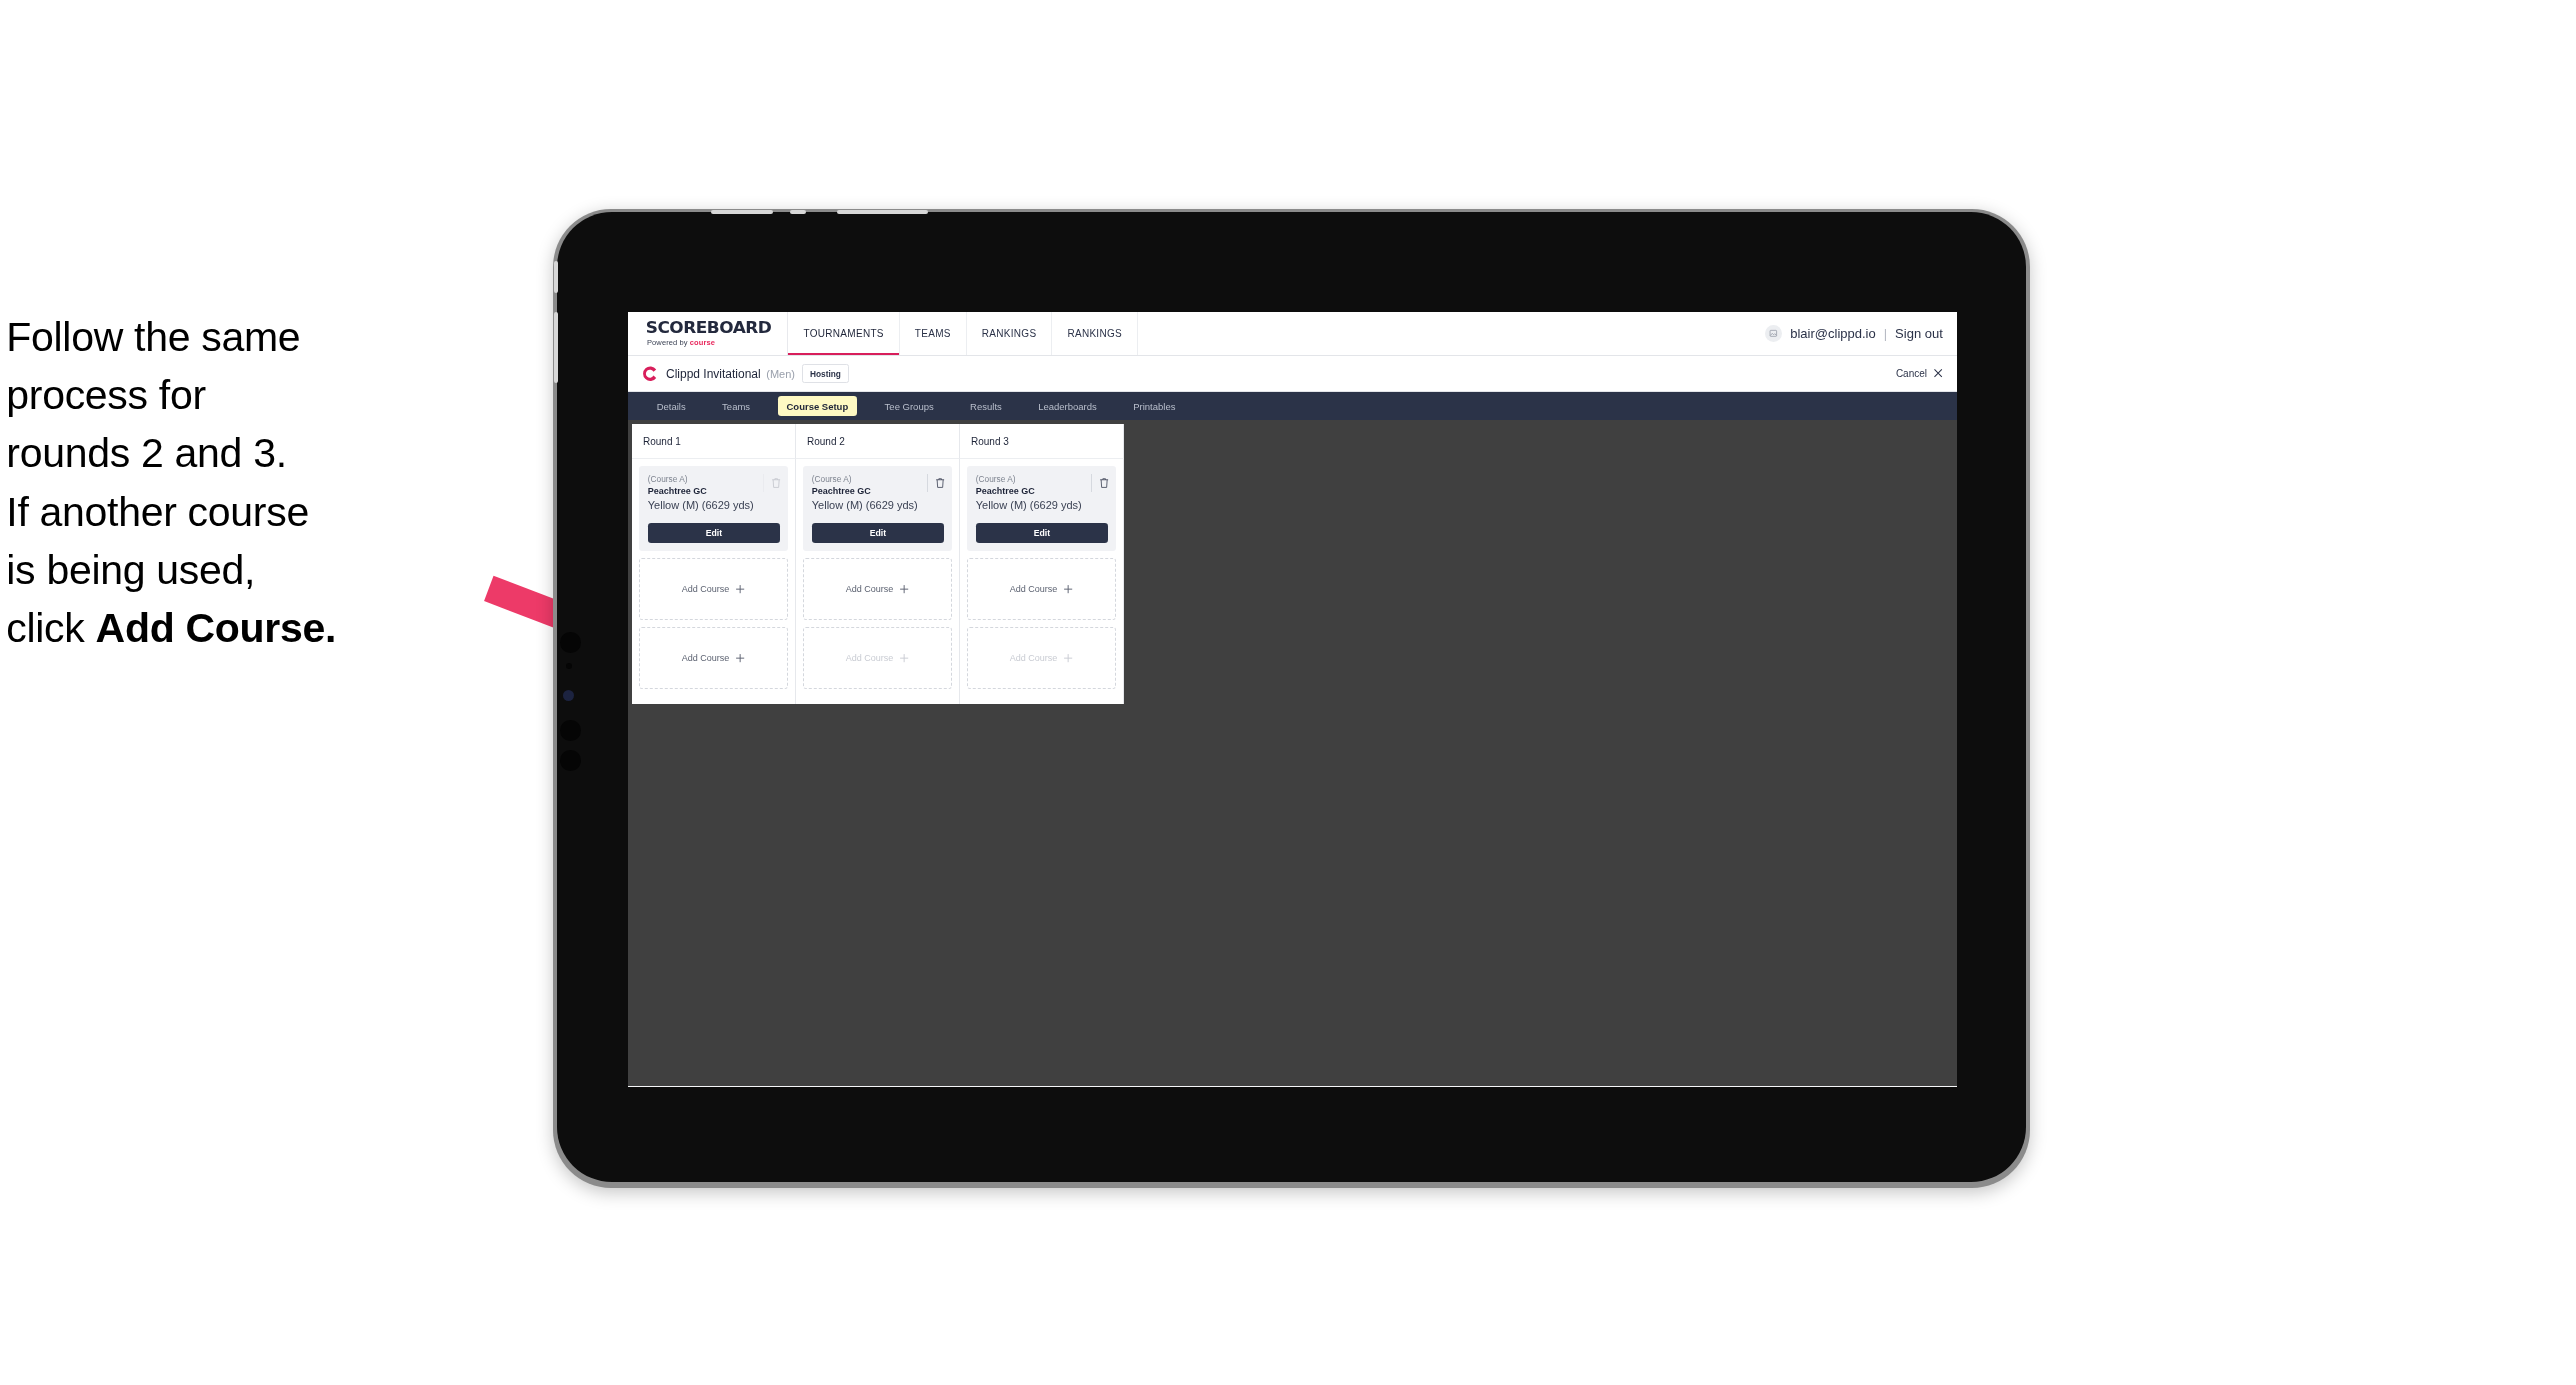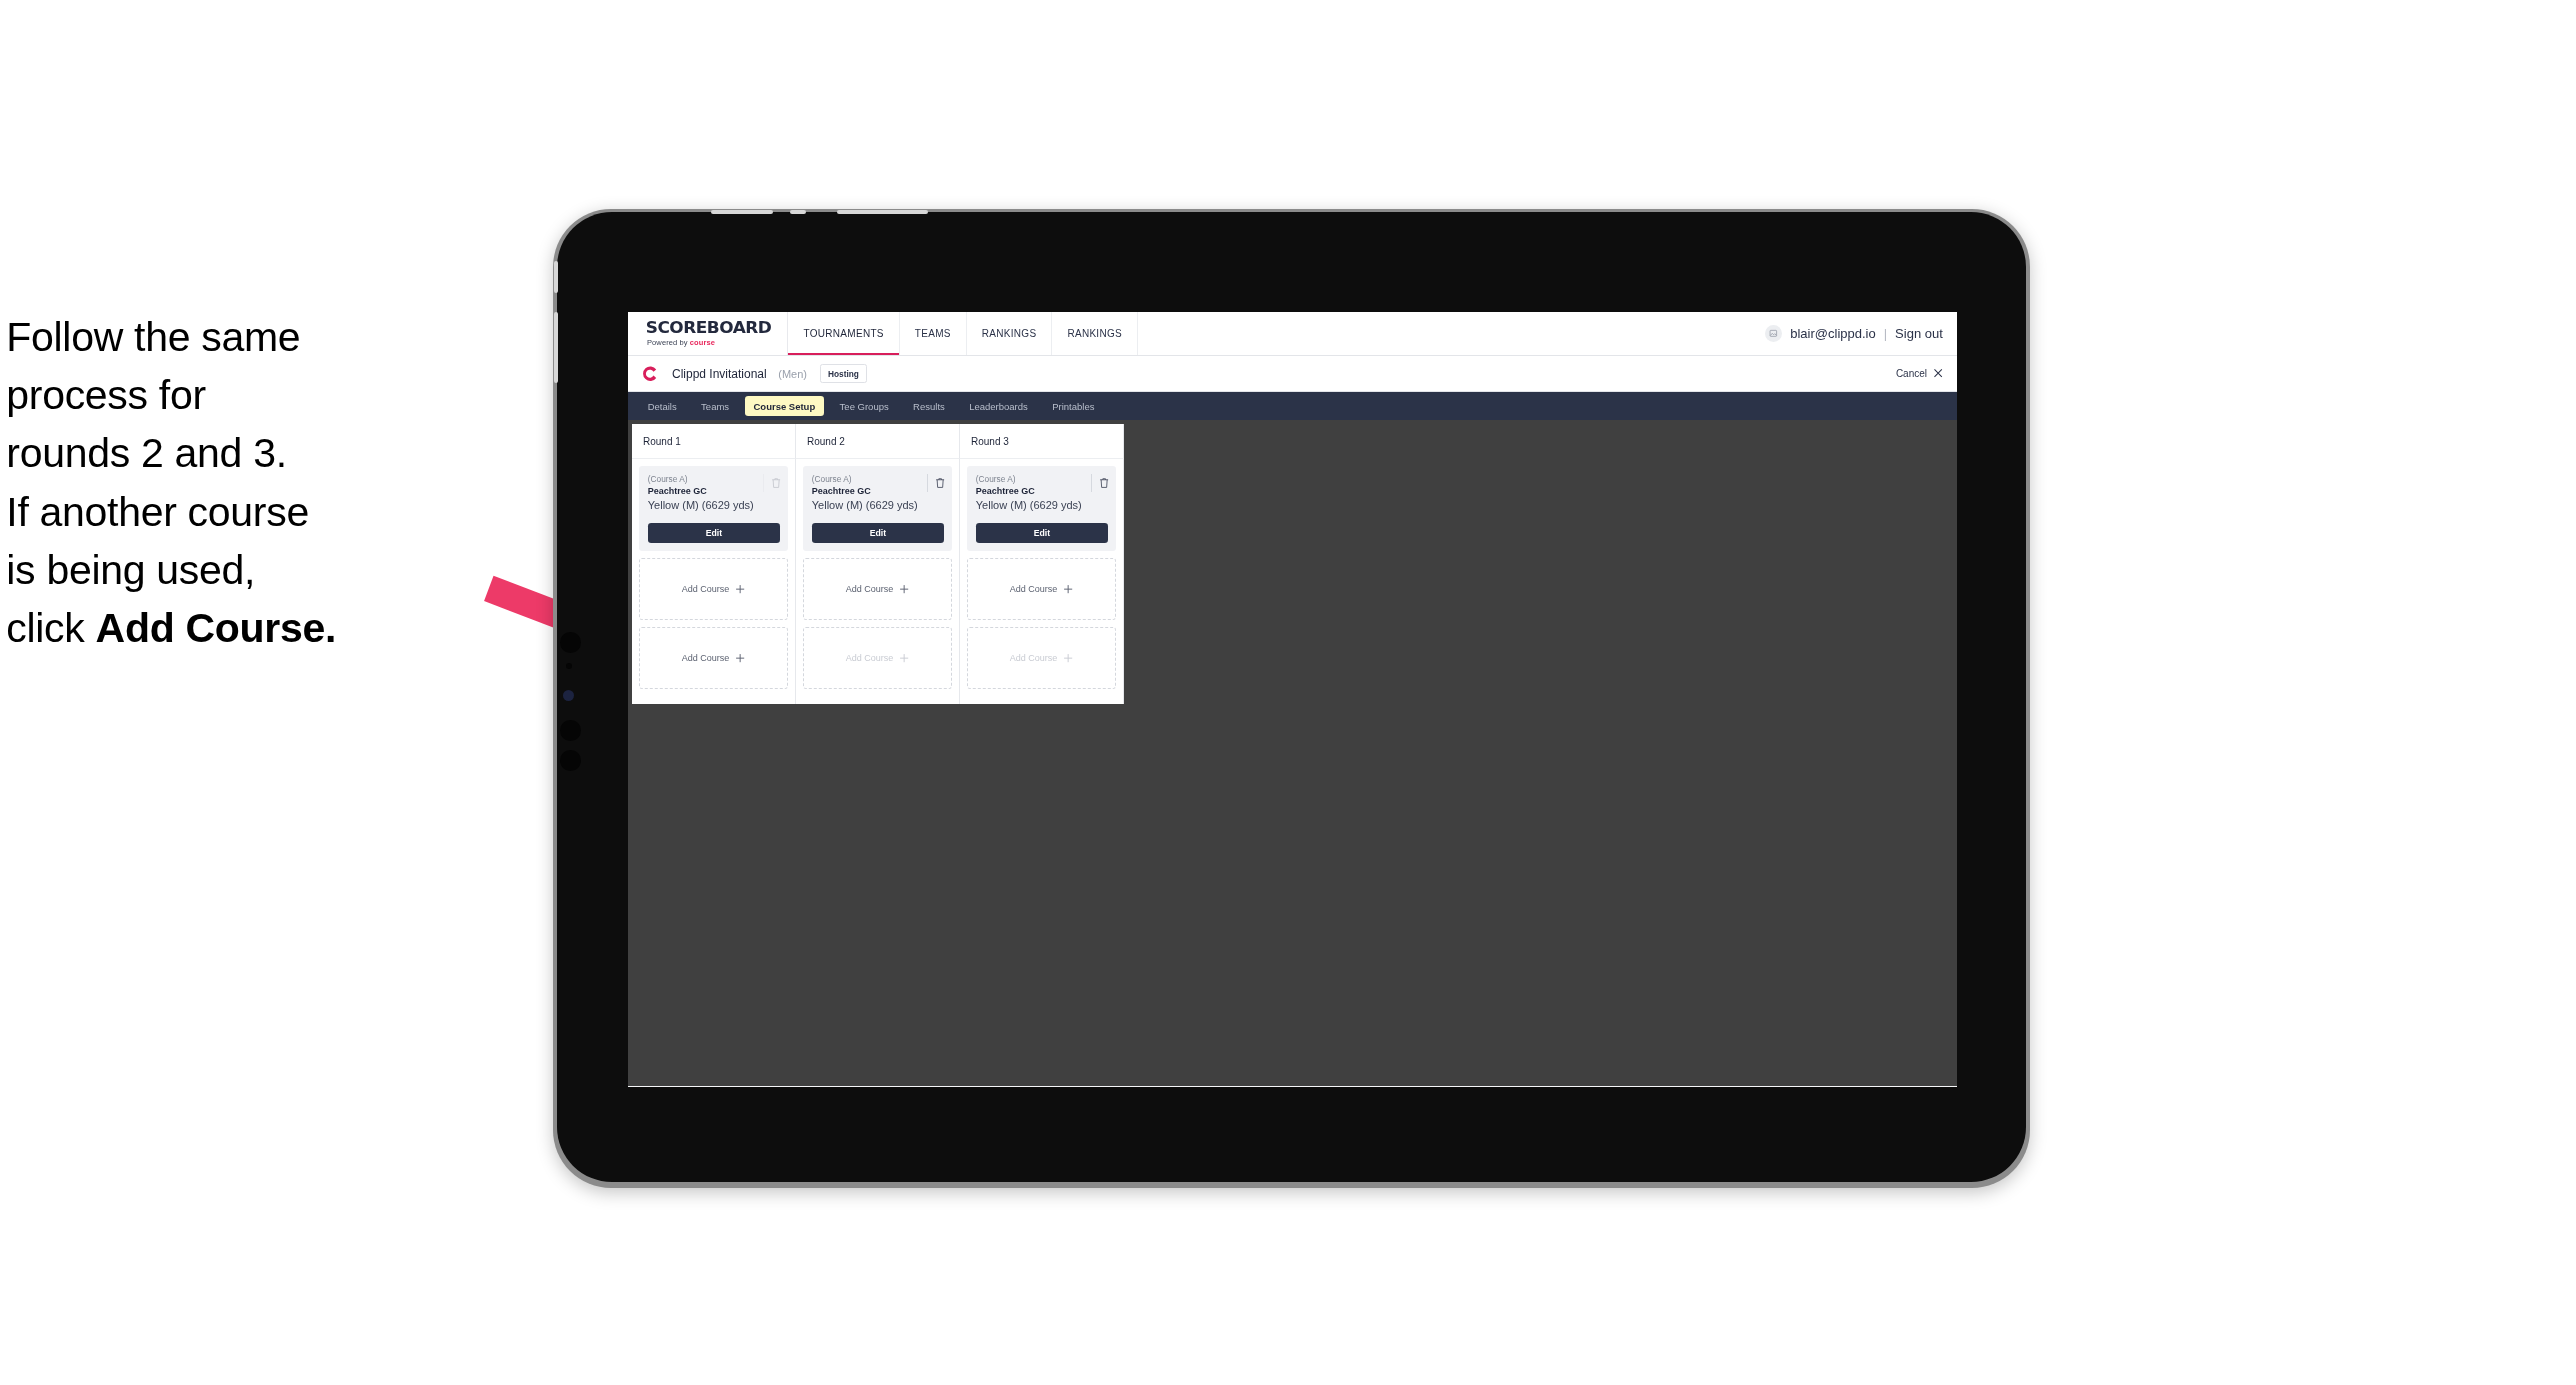--- a/index.html
+++ b/index.html
@@ -138,21 +138,20 @@
   .topbar-right .sep { color: #b6bac3; }
   .signout { cursor: pointer; }
 
   
   .title-row {
     height: 36px;
     background: #ffffff;
     display: flex; align-items: center;
     padding: 0 14.2px 0 12.6px;
     border-bottom: 0.8px solid #e3e5e9;
-    gap: 6px;
   }
   .c-logo {
     width: 17.4px; height: 17.4px;
     margin-right: 8px;
     flex: none;
   }
   .tourn-name { font-size: 12px; color: #1e2438; }
   .tourn-gender { font-size: 11px; color: #9aa0ac; margin-left: 5.5px; }
   .hosting-badge {
     margin-left: 7px;
@@ -172,22 +171,22 @@
     color: #2b3248;
     cursor: pointer;
   }
   .cancel-x { font-size: 11px; line-height: 1; }
 
   
   .subtabs {
     height: 28.4px;
     background: #2b3348;
     display: flex; align-items: center;
-    padding-left: 11px;
-    gap: 7px;
+    padding-left: 20px;
+    gap: 19px;
   }
   .subtab {
     font-size: 9.5px;
     color: #b9bfcc;
     padding: 4.7px 8.7px;
     border-radius: 3.2px;
     white-space: nowrap;
   }
   .subtab.active {
     background: #fef9c3;

